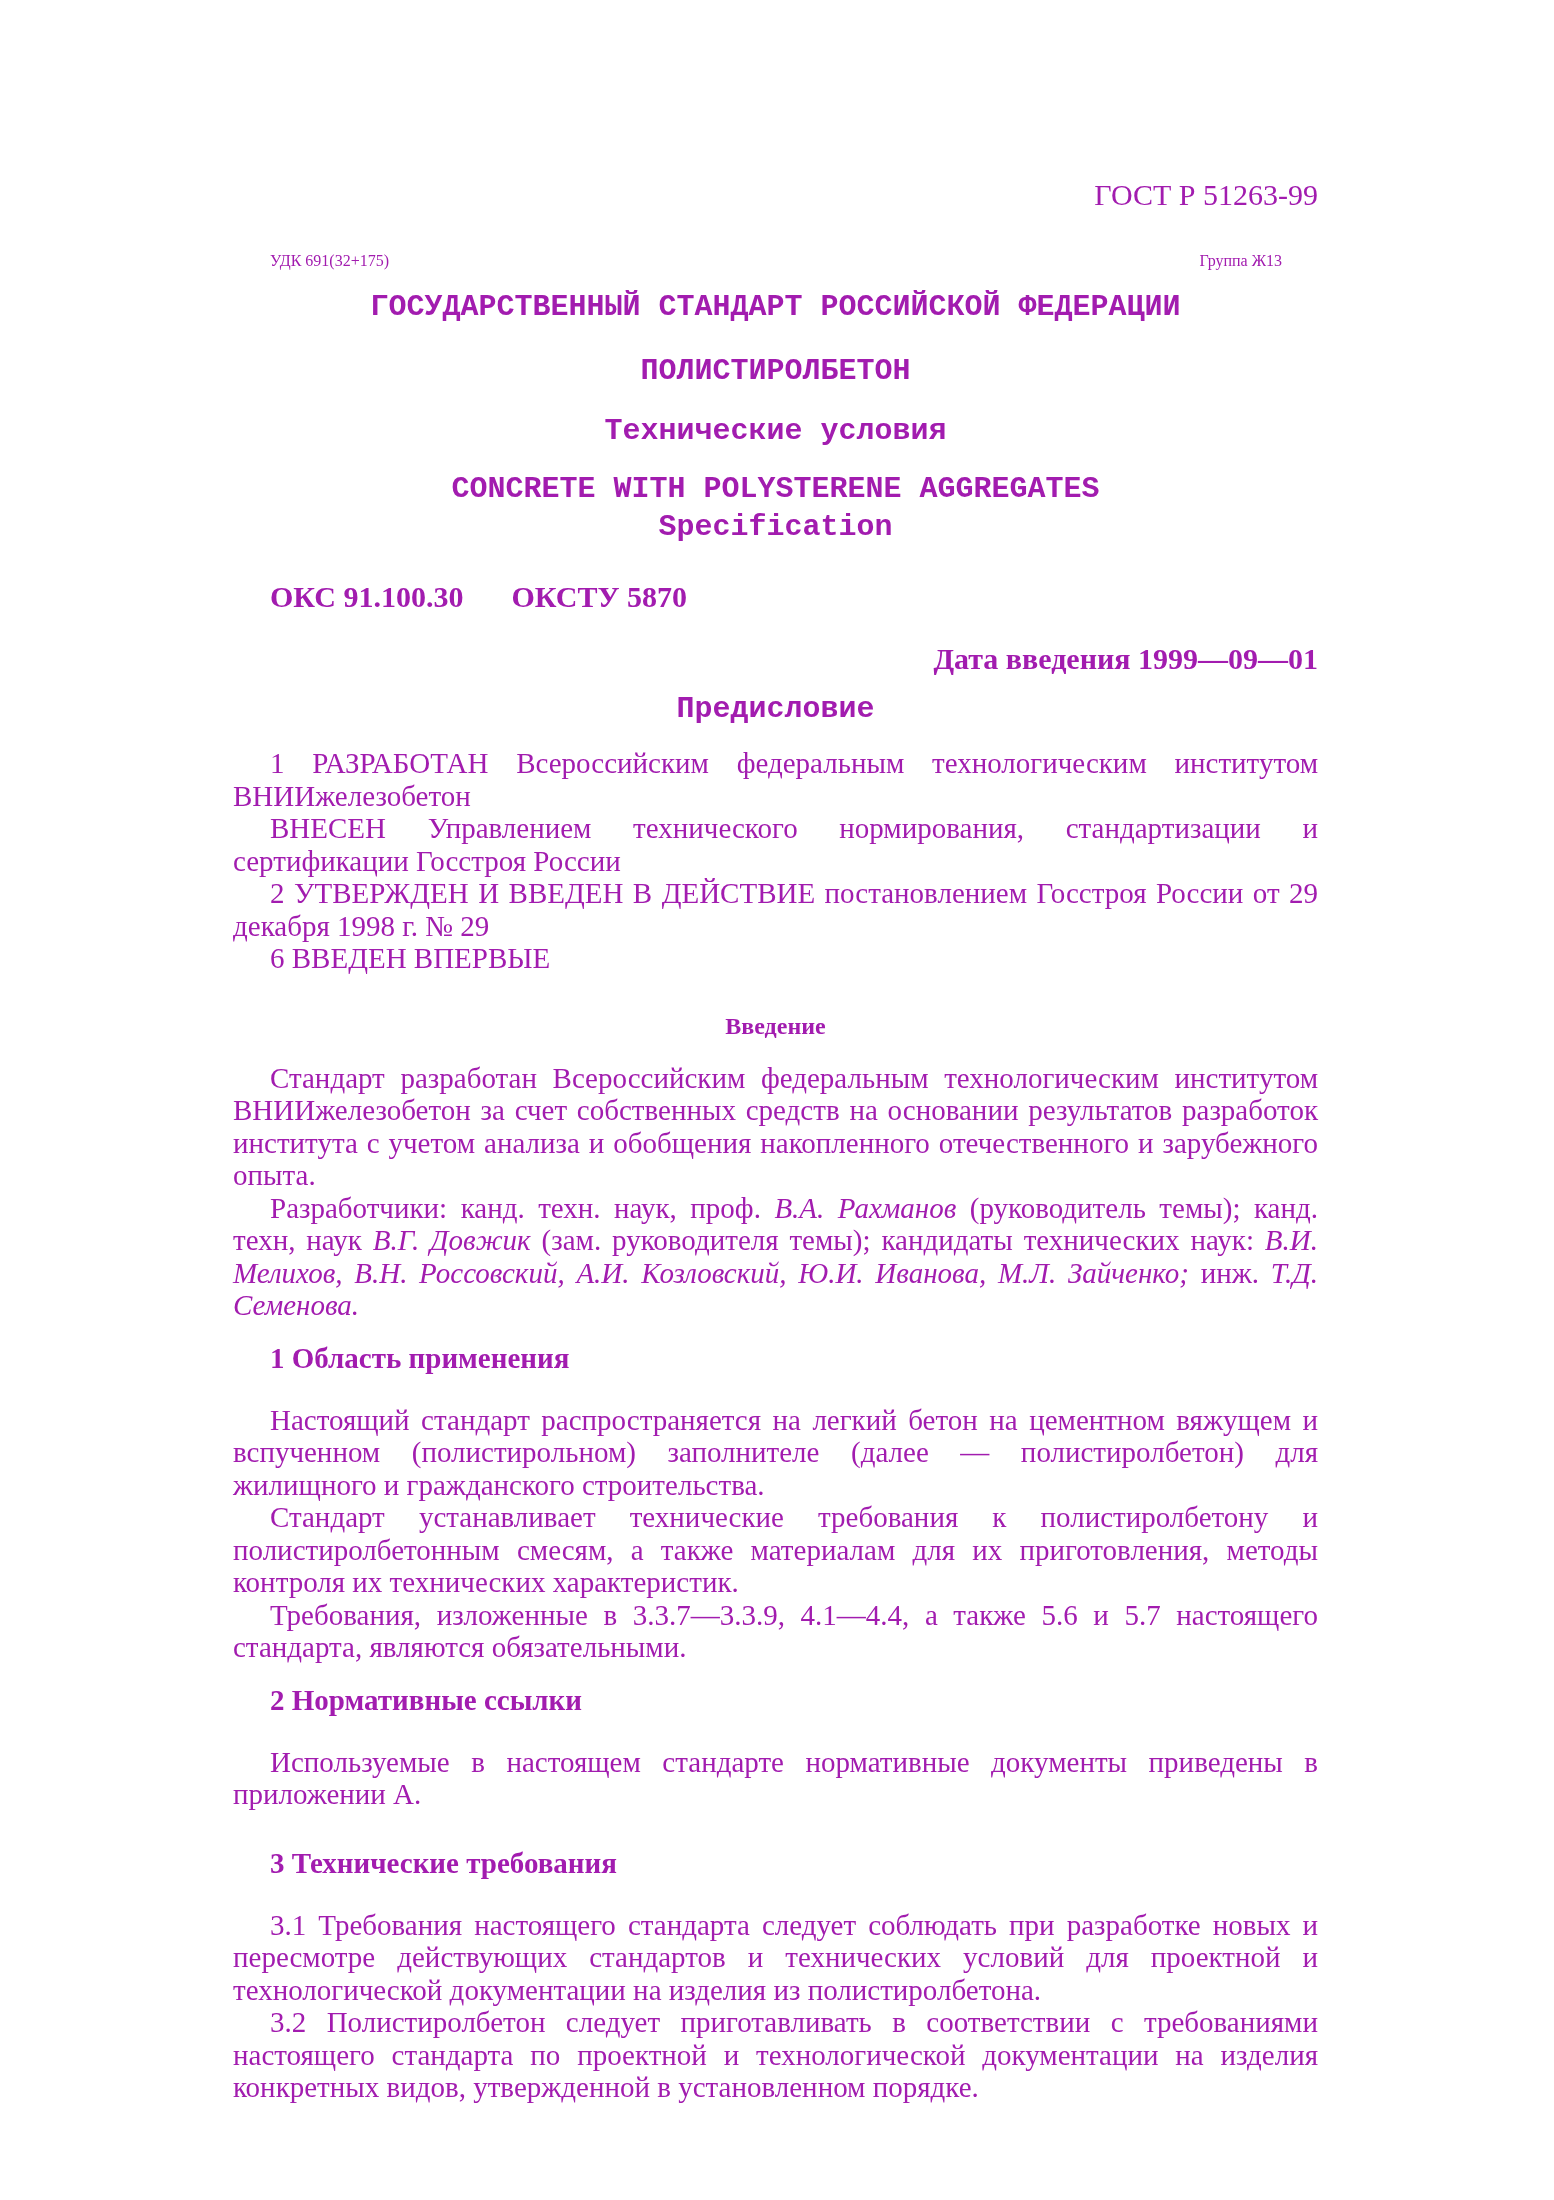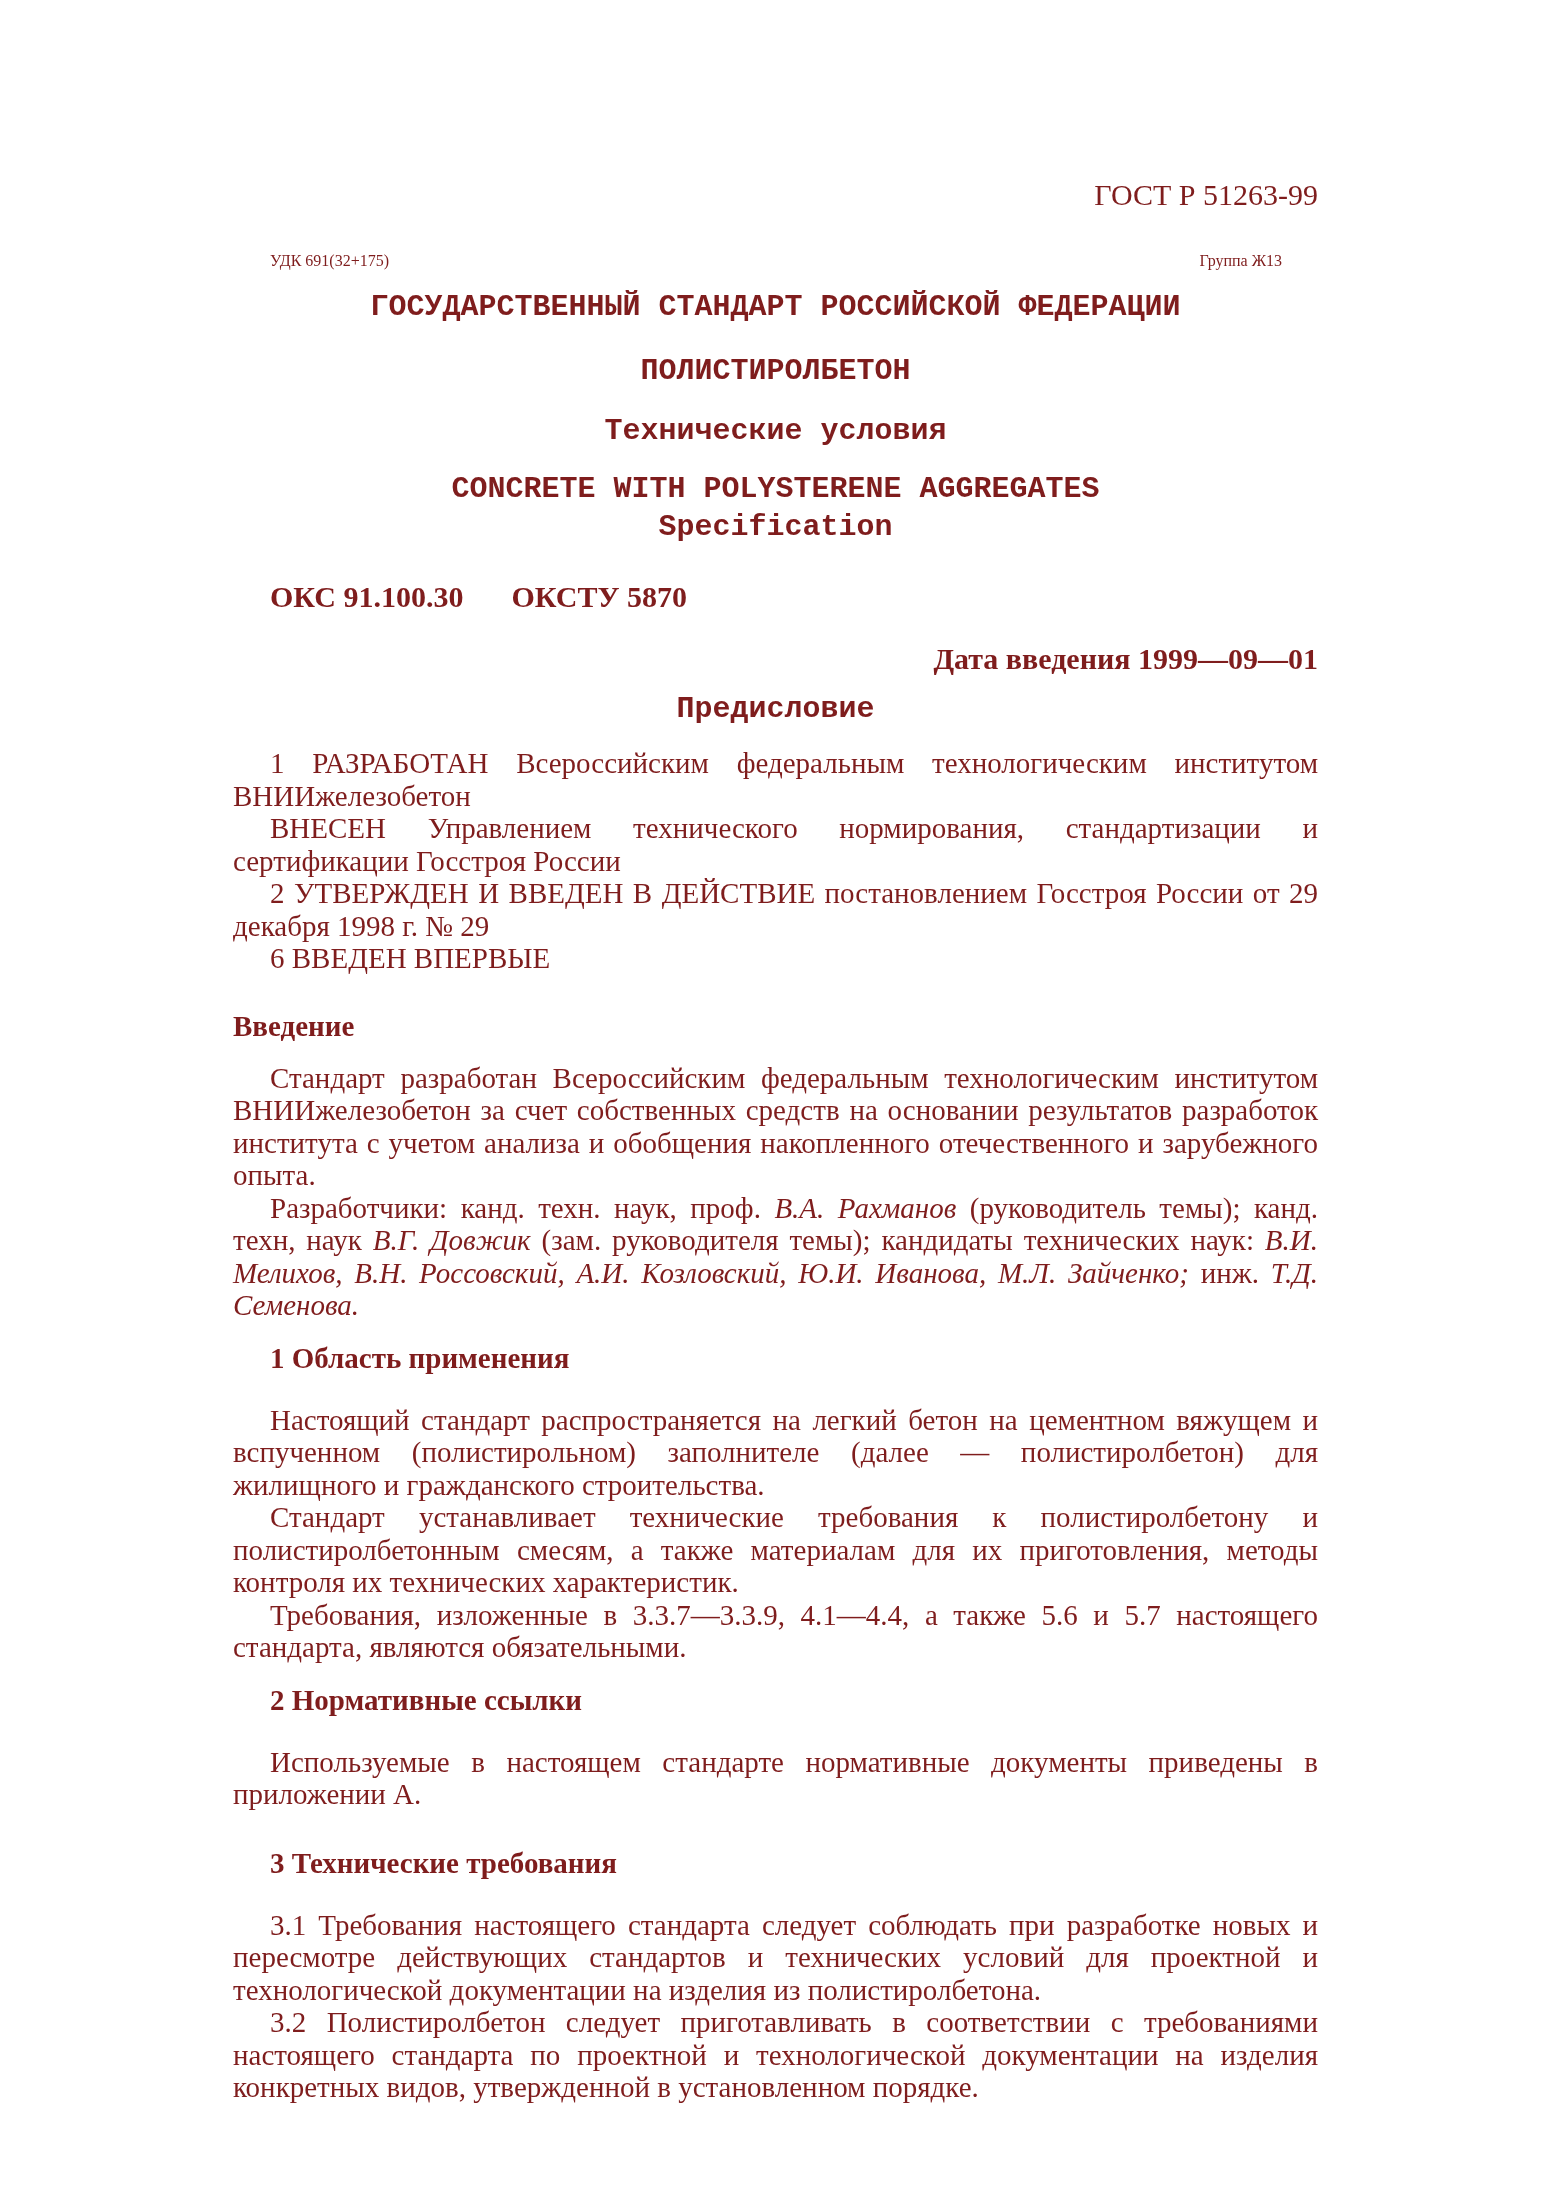--- a/index.html
+++ b/index.html
@@ -1,18 +1,18 @@
 <!DOCTYPE html>
 <html lang="ru"><head>
 <meta charset="utf-8">
 <style>
   html,body{margin:0;padding:0;background:#9a9a9a;}
   .page{
     width:1554px;height:2200px;
-    background:#ffffff;color:#7f1d1d;
+    background:#ffffff;color:#a21caf;
     font-family:"Liberation Serif","DejaVu Serif",serif;
     box-sizing:border-box;
     padding:176px 236px 0 233px;
     position:relative;overflow:hidden;
   }
   
   .hline{font-size:30px;line-height:38px;white-space:nowrap;}
   .right{text-align:right;}
   .center{text-align:center;font-family:Liberation Mono, monospace;}
   .bold{font-weight:bold;}
@@ -27,21 +27,21 @@
   .oks-line .okstu{margin-left:48px;}
   .date-line{margin-bottom:12px;}
   .fore-head{margin-bottom:19px;}
   
   .para{
     font-size:29px;line-height:32.5px;
     text-align:justify;text-indent:37px;
     margin:0;
   }
   .center-head{
-    font-size:29px;line-height:38px;font-weight:bold;text-align:left;
+    font-size:24px;line-height:38px;font-weight:bold;text-align:center;
     margin:32px 0 17px 0;
   }
   .sec-head{
     font-size:29px;line-height:38px;font-weight:bold;
     padding-left:37px;margin:17px 0 27px 0;
   }
   .sec-head.more-top{margin-top:33px;}
   i{font-style:italic;}
 </style>
 </head>

